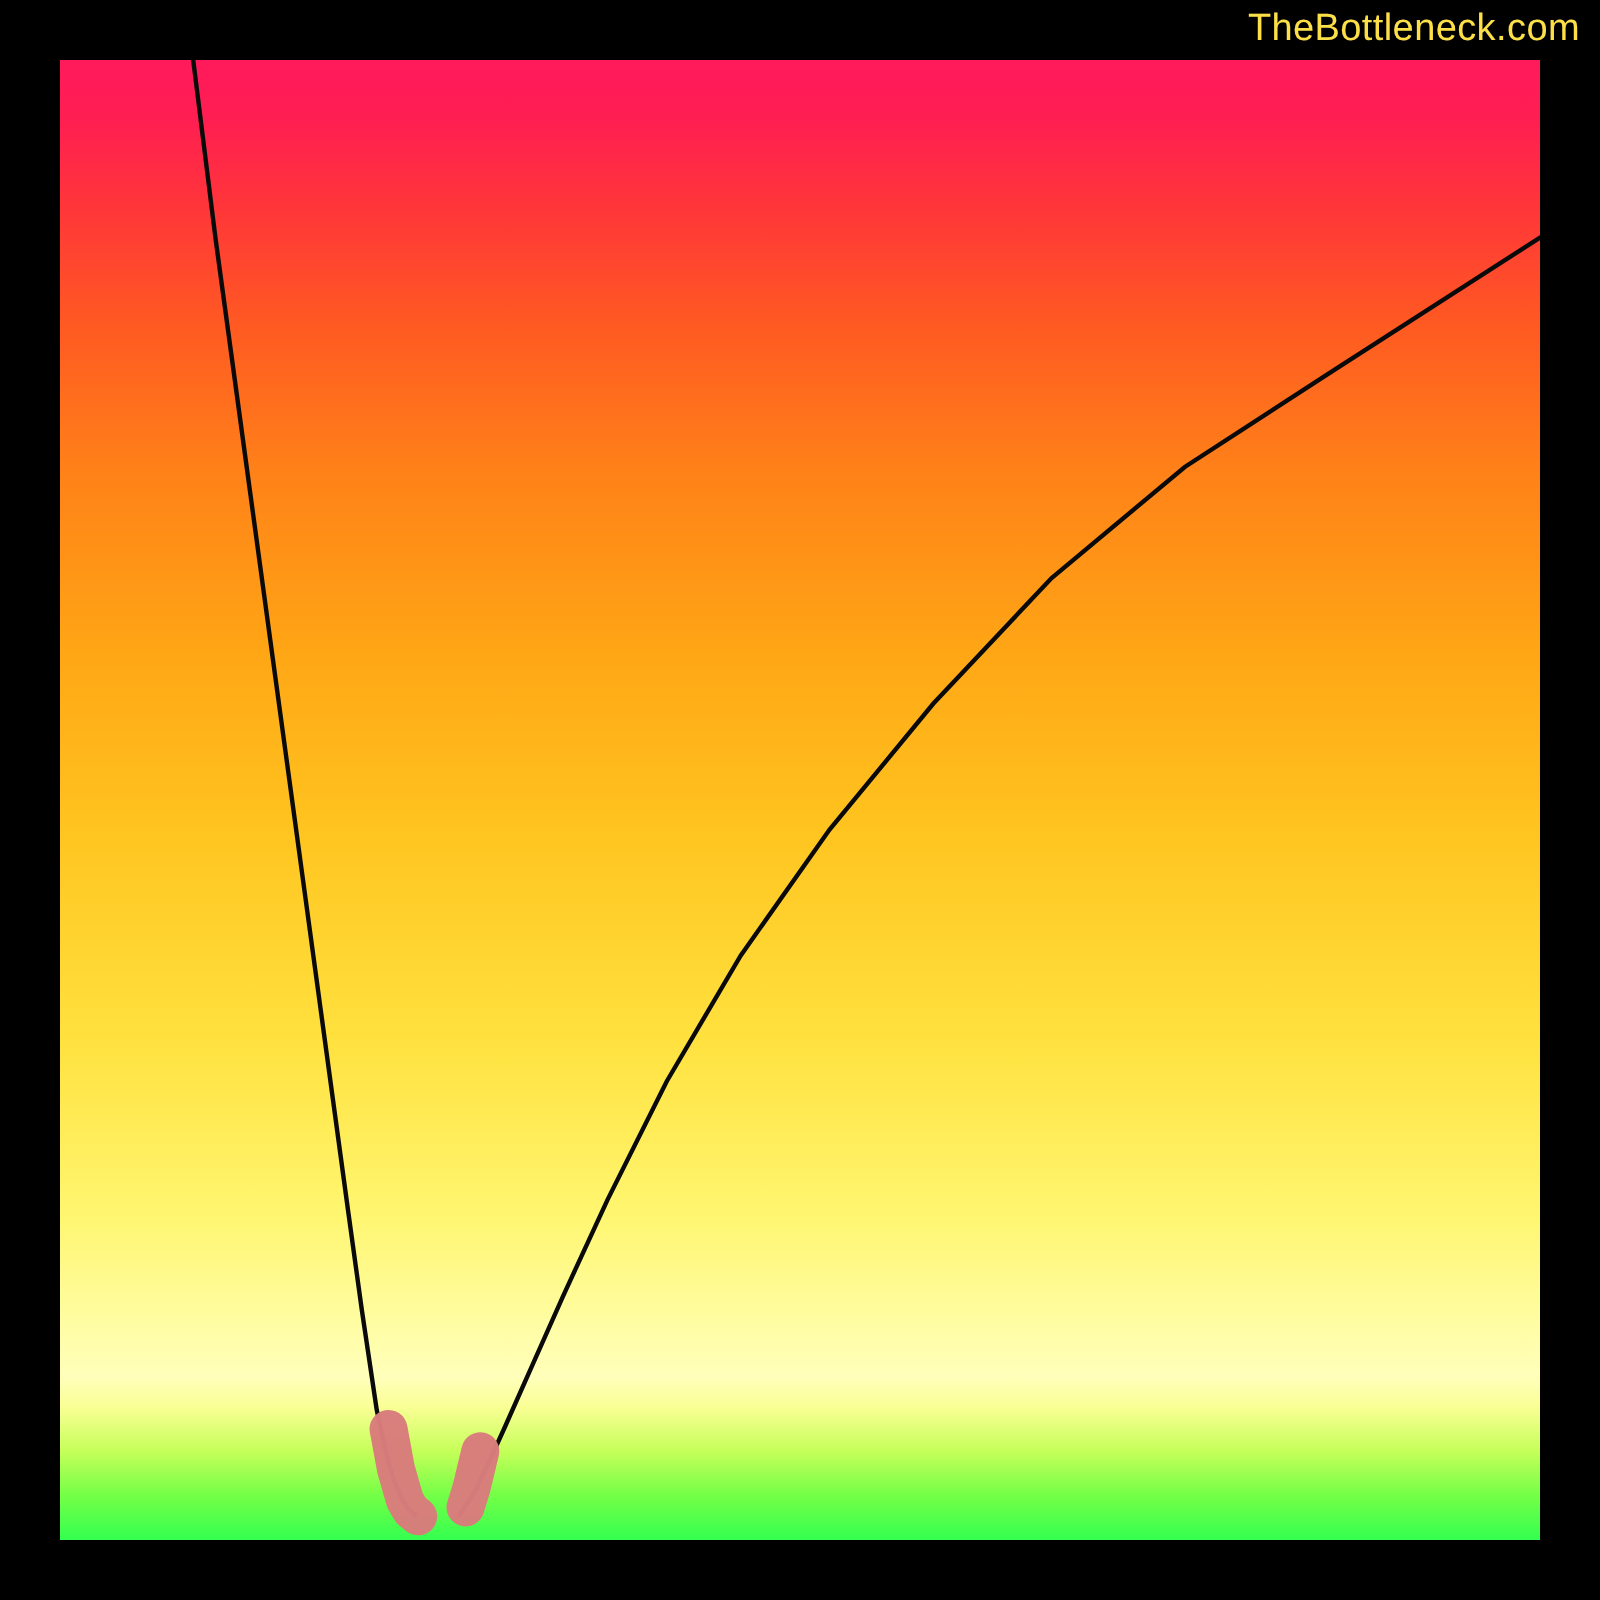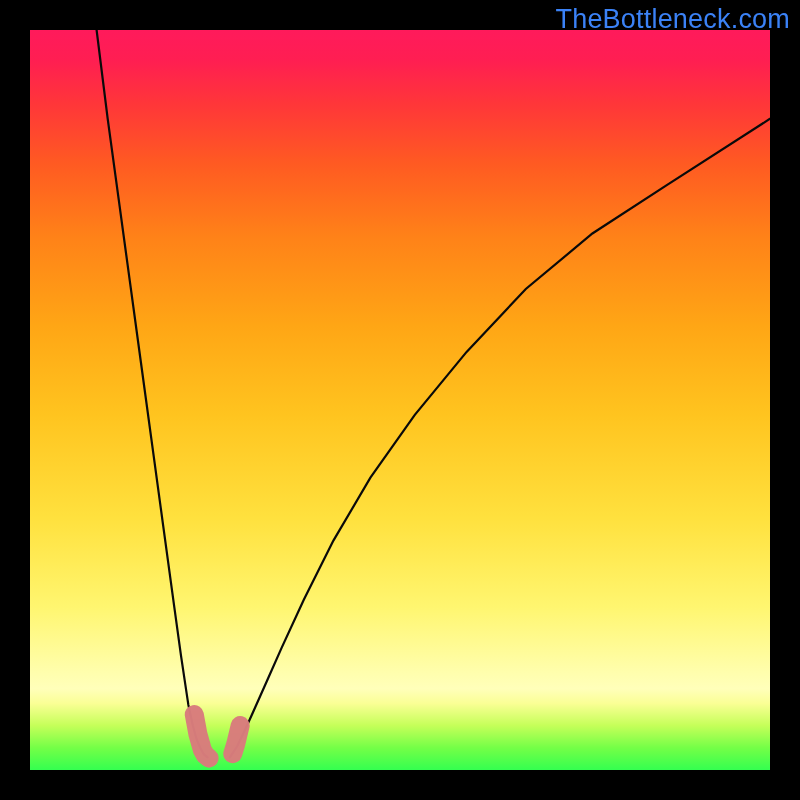--- a/index.html
+++ b/index.html
@@ -8,22 +8,22 @@
     height: 800px;
     background: #000;
     position: relative;
     font-family: Arial, Helvetica, sans-serif;
     overflow: hidden;
   }
   .watermark {
     position: absolute;
     top: 4px;
     right: 10px;
-    color: #3b82f6;
-    font-size: 27px;
+    color: #fde047;
+    font-size: 19px;
     letter-spacing: 0.2px;
     z-index: 10;
   }
   .plot-area {
     position: absolute;
     left: 30px;
     top: 30px;
     width: 740px;
     height: 740px;
     overflow: hidden;

